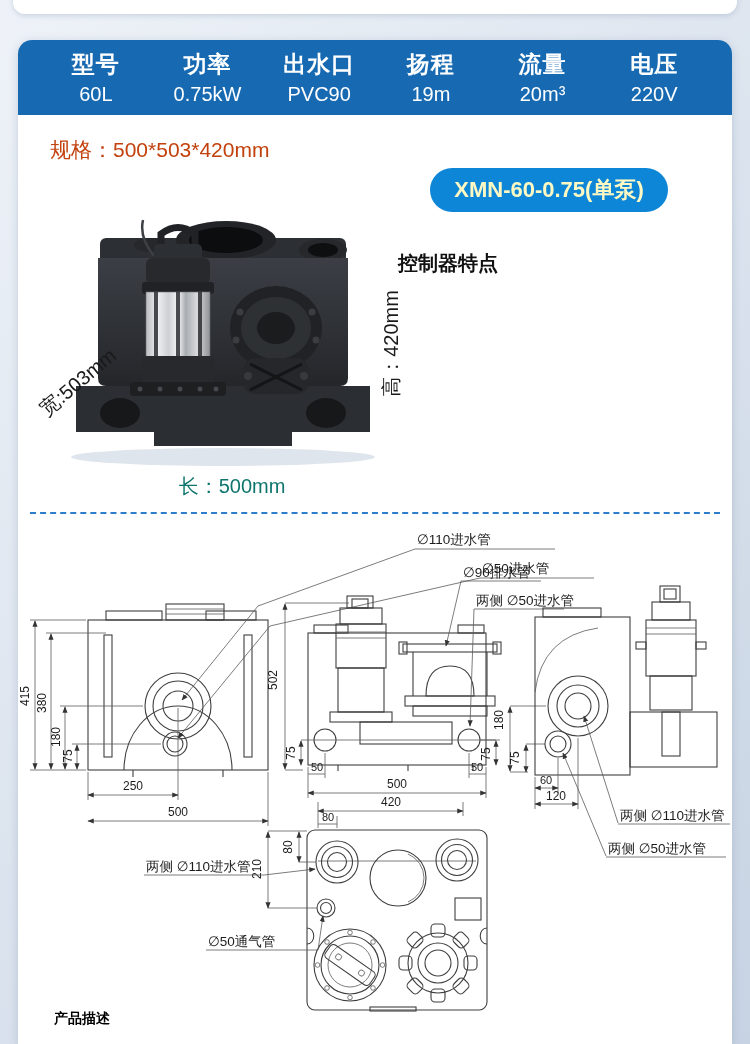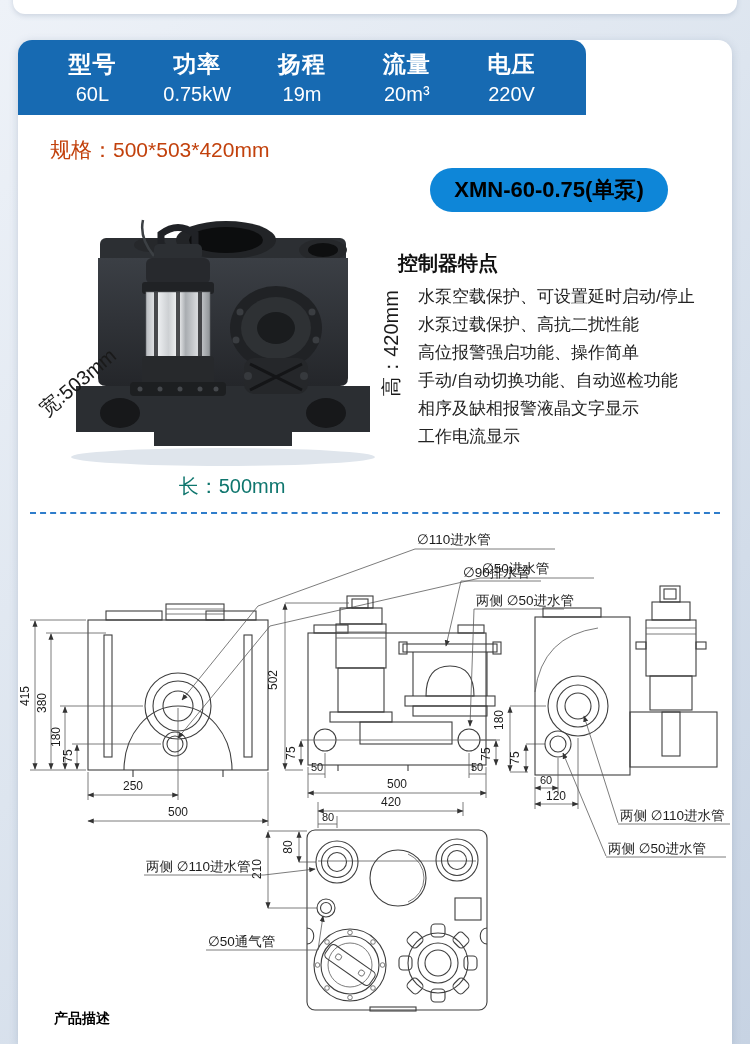--- a/index.html
+++ b/index.html
@@ -5,36 +5,36 @@
   html,body{margin:0;padding:0;}
   body{width:750px;height:1044px;overflow:hidden;
        font-family:"Liberation Sans","DejaVu Sans",sans-serif;
        background:linear-gradient(135deg,#eef2f8 0%,#dde5ef 45%,#c7d3e3 100%);}
   .page{position:relative;width:750px;height:1044px;}
   .top-remnant{position:absolute;left:13px;top:-14px;width:724px;height:28px;
        background:#ffffff;border-radius:0 0 12px 12px;box-shadow:0 2px 5px rgba(110,130,160,.25);}
   .main-card{position:absolute;left:18px;top:40px;width:714px;height:1004px;
        background:#ffffff;border-radius:14px 14px 0 0;box-shadow:0 2px 8px rgba(110,130,160,.3);}
   
-  .spec-table{position:absolute;left:0;top:0;width:568px;height:75px;background:#176ab2;
+  .spec-table{position:absolute;left:0;top:0;width:714px;height:75px;background:#176ab2;
        border-radius:14px 14px 0 0;display:flex;align-items:center;padding:0 22px;box-sizing:border-box;}
   .spec-col{flex:1;text-align:center;color:#fff;}
   .spec-label{font-size:23px;font-weight:bold;letter-spacing:1px;}
   .spec-value{font-size:20px;margin-top:3px;}
   
   .size-line{position:absolute;left:32px;top:96px;font-size:21px;color:#c2410c;}
   
   .dim-w{position:absolute;left:-6px;top:329px;width:132px;text-align:center;font-size:20px;color:#1a1a1a;
        transform:rotate(-40deg);}
   .dim-h{position:absolute;left:307px;top:290px;width:132px;text-align:center;font-size:20px;color:#1a1a1a;
        transform:rotate(-90deg);}
   .dim-l{position:absolute;left:144px;top:433px;width:140px;text-align:center;font-size:20px;color:#0f766e;}
   
   .badge{position:absolute;left:412px;top:128px;width:238px;height:44px;border-radius:22px;
-       background:#0e86d8;color:#000000;font-size:22px;font-weight:bold;text-align:center;line-height:44px;
+       background:#0e86d8;color:#fef9c3;font-size:22px;font-weight:bold;text-align:center;line-height:44px;
        white-space:nowrap;}
   .ctrl-title{position:absolute;left:380px;top:210px;font-size:20px;font-weight:bold;color:#111;}
   .features{position:absolute;left:400px;top:243px;font-size:17px;color:#222;line-height:28px;}
   .features div{white-space:nowrap;}
   .divider{position:absolute;left:12px;top:472px;width:690px;border-top:2px dashed #2e7dcb;}
   .footer-title{position:absolute;left:36px;top:970px;font-size:14px;font-weight:bold;color:#000;}
   
   svg text{font-family:"Liberation Sans","DejaVu Sans",sans-serif;}
   .photo{position:absolute;left:40px;top:160px;}
   .drawing{position:absolute;left:0;top:480px;}
@@ -53,20 +53,24 @@
   <div class="main-card">
 
     <div class="spec-table">
       <div class="spec-col">
         <div class="spec-label">型号</div>
         <div class="spec-value">60L</div>
       </div>
       <div class="spec-col">
         <div class="spec-label">功率</div>
         <div class="spec-value">0.75kW</div>
+      </div>
+      <div class="spec-col">
+        <div class="spec-label">出水口</div>
+        <div class="spec-value">PVC90</div>
       </div>
       <div class="spec-col">
         <div class="spec-label">扬程</div>
         <div class="spec-value">19m</div>
       </div>
       <div class="spec-col">
         <div class="spec-label">流量</div>
         <div class="spec-value">20m³</div>
       </div>
       <div class="spec-col">
@@ -140,28 +144,20 @@
         </g>
       </g>
     </svg>
 
     <div class="dim-w">宽:503mm</div>
     <div class="dim-h">高：420mm</div>
     <div class="dim-l">长：500mm</div>
 
     <div class="badge">XMN-60-0.75(单泵)</div>
     <div class="ctrl-title">控制器特点</div>
-    <div class="features">
-      <div>水泵空载保护、可设置延时启动/停止</div>
-      <div>水泵过载保护、高抗二扰性能</div>
-      <div>高位报警强启功能、操作简单</div>
-      <div>手动/自动切换功能、自动巡检功能</div>
-      <div>相序及缺相报警液晶文字显示</div>
-      <div>工作电流显示</div>
-    </div>
 
     <div class="divider"></div>
 
     <svg class="drawing" width="714" height="495" viewBox="0 0 714 495">
       <defs>
         <marker id="ar" viewBox="0 0 10 10" refX="9" refY="5" markerWidth="8" markerHeight="8" orient="auto-start-reverse">
           <path d="M0,1 L10,5 L0,9 z" fill="#333"></path>
         </marker>
       </defs>
 

